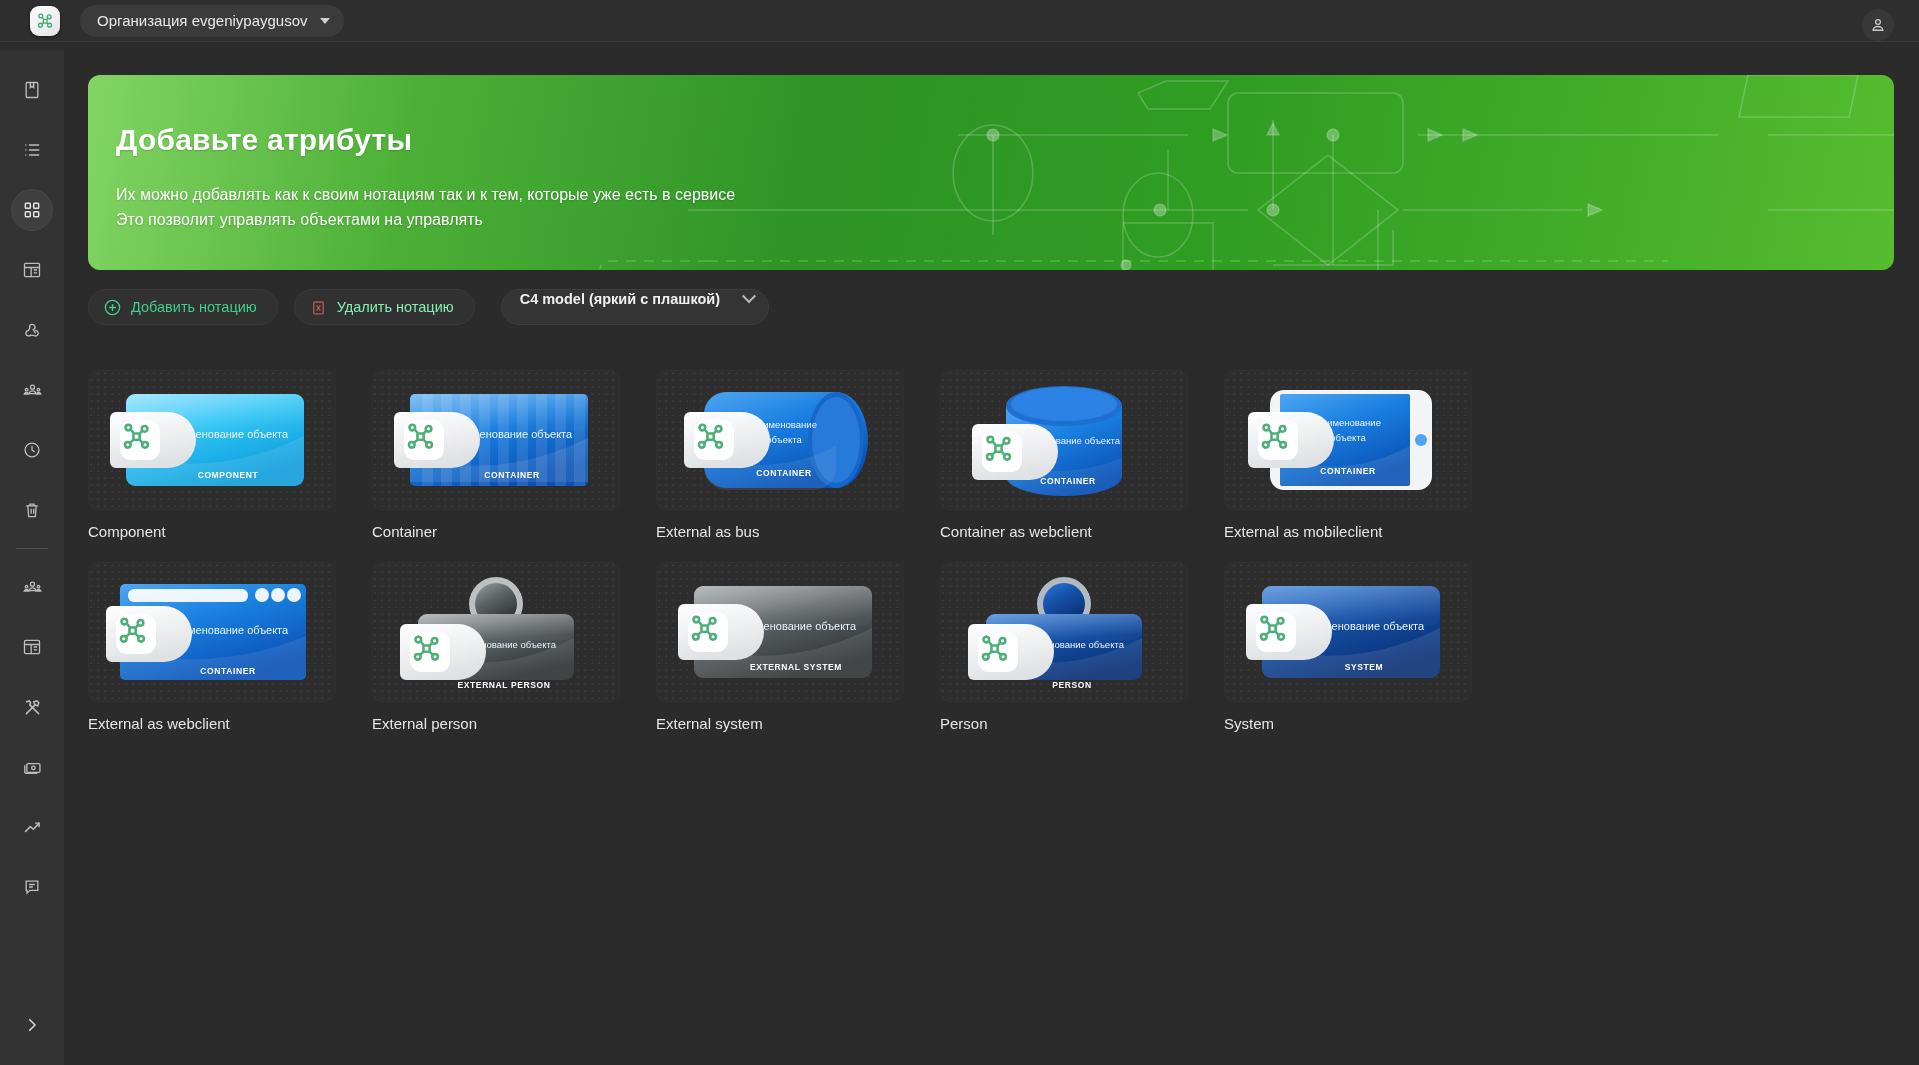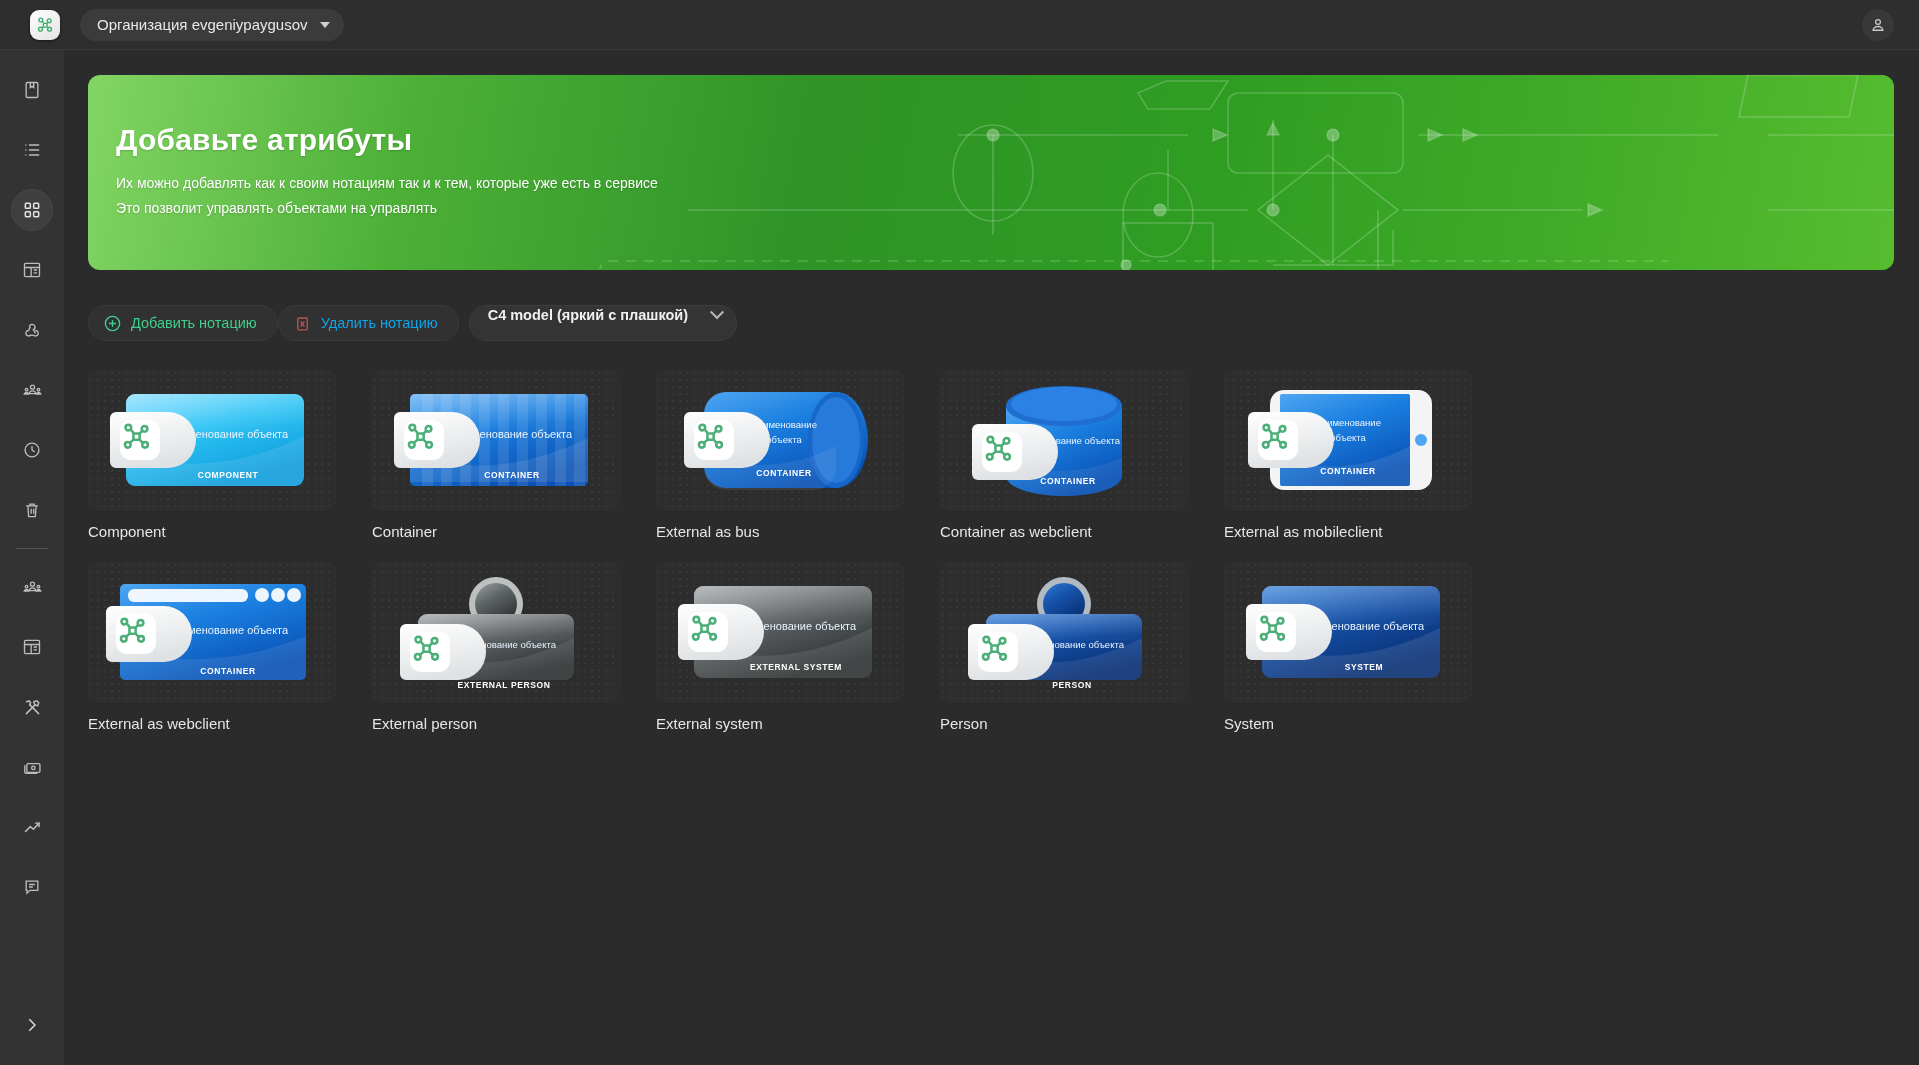--- a/index.html
+++ b/index.html
@@ -4,21 +4,21 @@
 <style>
   * { box-sizing: border-box; margin: 0; padding: 0; }
   html, body {
     width: 1919px; height: 1065px;
     background: #2b2b2b;
     font-family: "Liberation Sans", sans-serif;
     overflow: hidden;
   }
   
   .topbar {
-    position: absolute; top: 0; left: 0; width: 1919px; height: 50px;
+    position: absolute; top: 0; left: 0; width: 1919px; height: 42px;
     background: #2e2e2e;
     border-bottom: 1px solid #3a3a3a;
     display: flex; align-items: center;
     z-index: 20;
   }
   .logo-badge {
     width: 30px; height: 30px; margin-left: 30px;
     border-radius: 9px;
     background: linear-gradient(145deg,#fdfdfd,#e4e4e4);
     display: flex; align-items: center; justify-content: center;
@@ -76,37 +76,37 @@
     background: linear-gradient(100deg,#83d563 0%,#4cb037 18%, #2e9426 40%, #2f9d22 62%, #3faa28 80%, #56bd2f 100%);
     padding-left: 20px;
   }
   .banner-svg { position: absolute; inset: 0; width: 100%; height: 100%; }
   .banner-text { position: absolute; left: 28px; top: 48px; z-index: 3; }
   .banner-title {
     color: #ffffff; font-size: 30px; font-weight: bold; letter-spacing: .2px;
     text-shadow: 0 1px 2px rgba(0,0,0,.18);
   }
   .banner-sub {
-    color: #ffffff; font-size: 14px; line-height: 25px; margin-top: 14px;
+    color: #ffffff; font-size: 16px; line-height: 25px; margin-top: 25px;
     text-shadow: 0 1px 2px rgba(0,0,0,.18);
   }
   
   .toolbar {
-    position: absolute; left: 24px; top: 255px;
-    display: flex; align-items: center; gap: 0;
+    position: absolute; left: 24px; top: 239px;
+    display: flex; align-items: center; gap: 16px;
   }
   .tbtn {
     height: 36px; border-radius: 18px;
     display: flex; align-items: center; gap: 9px;
     padding: 0 20px 0 14px;
     background: #313131; cursor: pointer; font-size: 14.5px;
     border: 1px solid #3a3a3a;
   }
   .tbtn.add { color: #3ecf8e; }
-  .tbtn.del { color: #0ea5e9; justify-content: space-between; }
+  .tbtn.del { color: #86efac; justify-content: space-between; }
   .select-box {
     margin-left: 10px;
     width: 268px; height: 36px; border-radius: 18px;
     background: #343434; border: 1px solid #3d3d3d;
     display: flex; align-items: center; justify-content: space-between;
     padding: 0 14px 16px 18px;
     color: #f0f0f0; font-size: 14.5px; font-weight: bold;
     cursor: pointer;
   }
   .chev {

